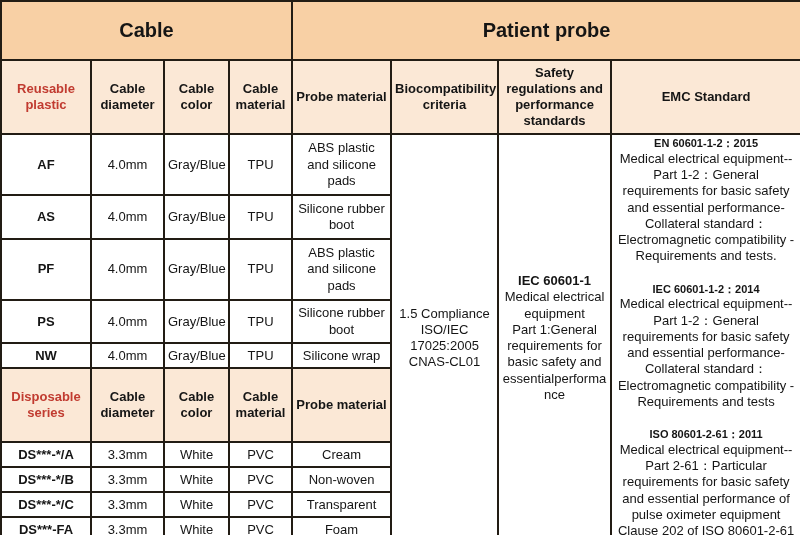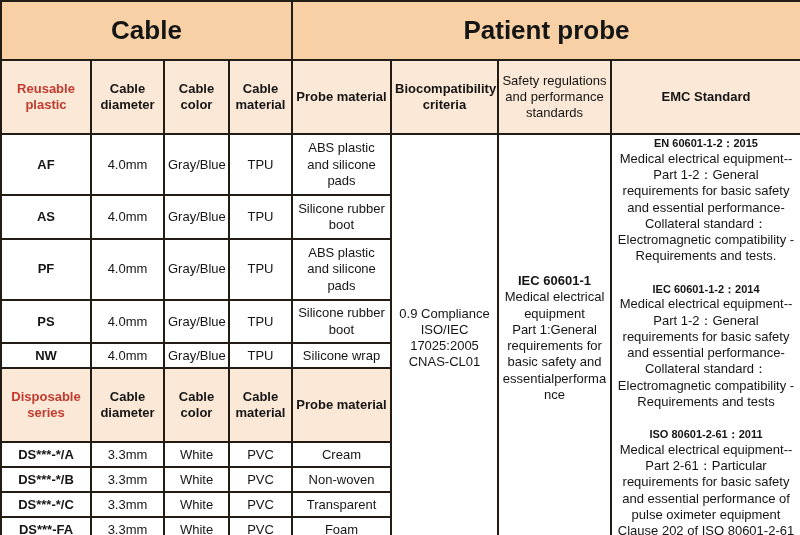--- a/index.html
+++ b/index.html
@@ -21,21 +21,21 @@
   }
   table.spec td,table.spec th{
     border:2px solid var(--border);
     padding:2px 3px;
     text-align:center;vertical-align:middle;
     font-size:13px;line-height:1.25;
     overflow:hidden;
   }
   tr.group-row th{
     background:var(--group-bg);
-    font-size:26px;font-weight:bold;
+    font-size:20px;font-weight:bold;
     height:53px;
   }
   tr.sub-row td{
     background:var(--sub-bg);
     font-weight:bold;
     height:68px;
   }
   tr.sub-row{height:68px;}
   td.series{font-weight:bold;}
   td.series-red{color:var(--red);font-weight:bold;background:var(--sub-bg);}
@@ -75,32 +75,32 @@
     <th colspan="4">Patient probe</th>
   </tr>
 
   <tr class="sub-row">
     <td class="series-red">Reusable plastic</td>
     <td>Cable diameter</td>
     <td>Cable color</td>
     <td>Cable material</td>
     <td>Probe material</td>
     <td style="background:var(--sub-bg);font-weight:bold;text-align:center;">Biocompatibility criteria</td>
-    <td style="background:var(--sub-bg);font-weight:normal;">Safety regulations and performance standards</td>
+    <td style="background:var(--sub-bg);font-weight:bold;">Safety regulations and performance standards</td>
     <td style="background:var(--sub-bg);font-weight:bold;">EMC Standard</td>
   </tr>
 
   <tr>
     <td class="series">AF</td>
     <td>4.0mm</td>
     <td>Gray/Blue</td>
     <td>TPU</td>
     <td class="probe">ABS plastic and silicone pads</td>
     <td class="biocompat" rowspan="10">
-      <div>0.9 Compliance</div>
+      <div>1.5 Compliance</div>
       <div class="bold-line">ISO/IEC 17025:2005</div>
       <div>CNAS-CL01</div>
     </td>
     <td class="safety" rowspan="10">
       <div class="cell-title">IEC 60601-1</div>
       <div>Medical electrical equipment</div>
       <div>Part 1:General requirements for basic safety and essentialperformance</div>
     </td>
     <td class="emc" rowspan="10">
       <div class="block">

